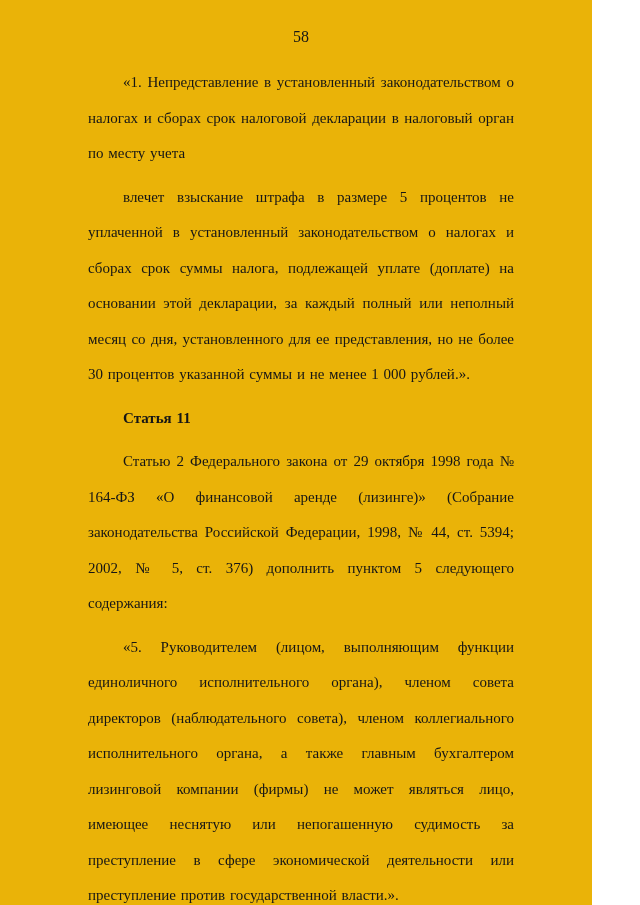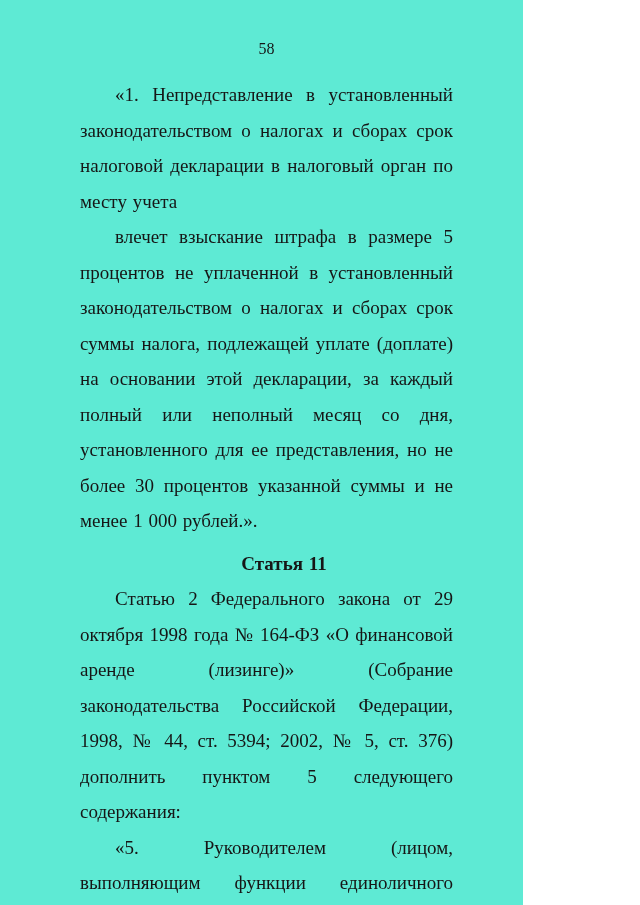--- a/index.html
+++ b/index.html
@@ -10,43 +10,43 @@
   }
   body {
     width: 640px;
     height: 905px;
     overflow: hidden;
     font-family: "Liberation Serif", "DejaVu Serif", serif;
     color: #161616;
   }
   .page {
     box-sizing: border-box;
-    width: 523px;
+    width: 592px;
     height: 905px;
-    padding: 40px 70px 0 80px;
-    background: #5eead4;
+    padding: 28px 70px 0 80px;
+    background: #eab308;
   }
   .page-number {
     text-align: center;
     font-size: 16px;
     line-height: 18px;
     margin-bottom: 19px;
   }
   p.para {
-    margin: 0;
-    font-size: 19px;
+    margin: 8px;
+    font-size: 15px;
     line-height: 35.5px;
     text-align: justify;
     text-indent: 35px;
     word-spacing: 1px;
   }
   p.para.heading {
     font-weight: bold;
     margin-top: 7px;
-    text-align: center;
+    text-align: left;
   }
 </style>
 </head>
 <body>
 
 <div class="page">
 
   <div class="page-number">58</div>
 
   <p class="para">«1. Непредставление в установленный законодательством о налогах и сборах срок налоговой декларации в налоговый орган по месту учета</p>

